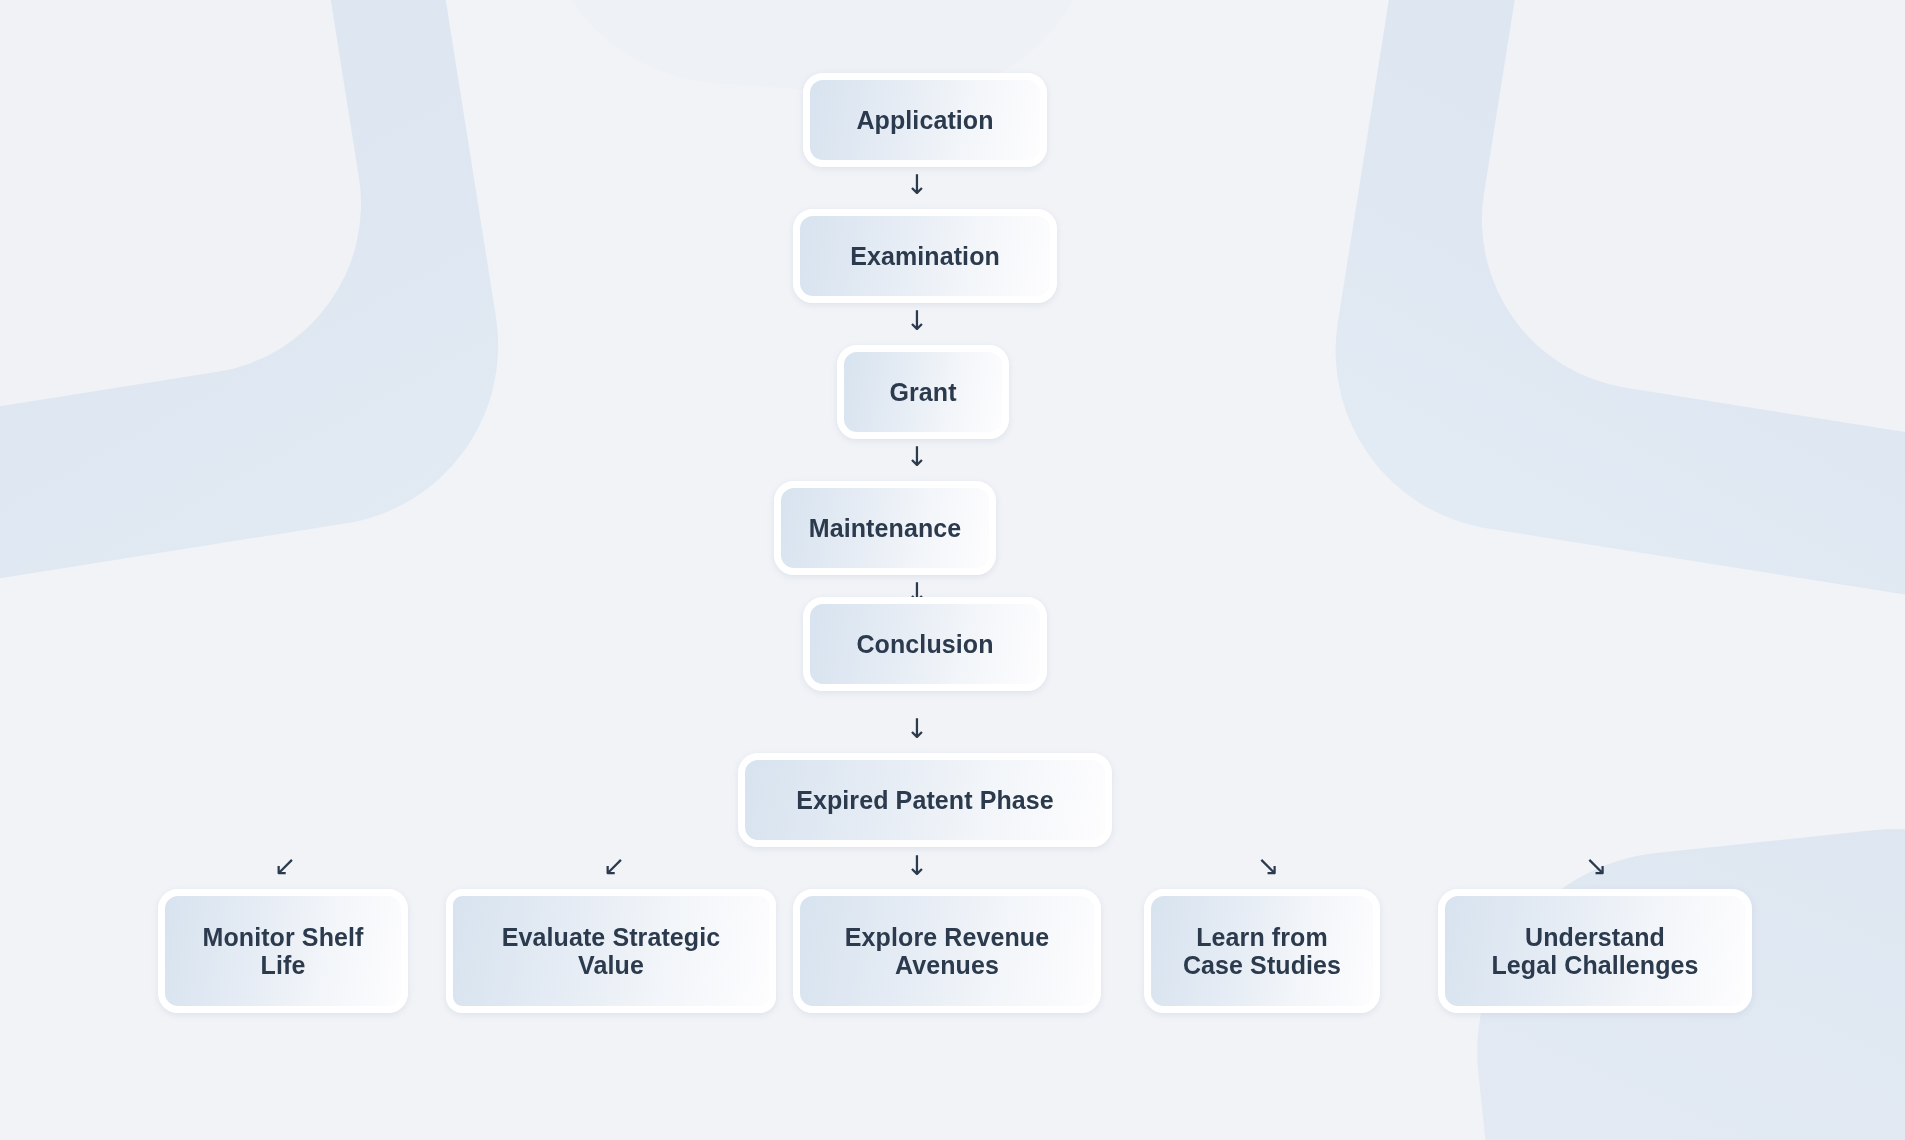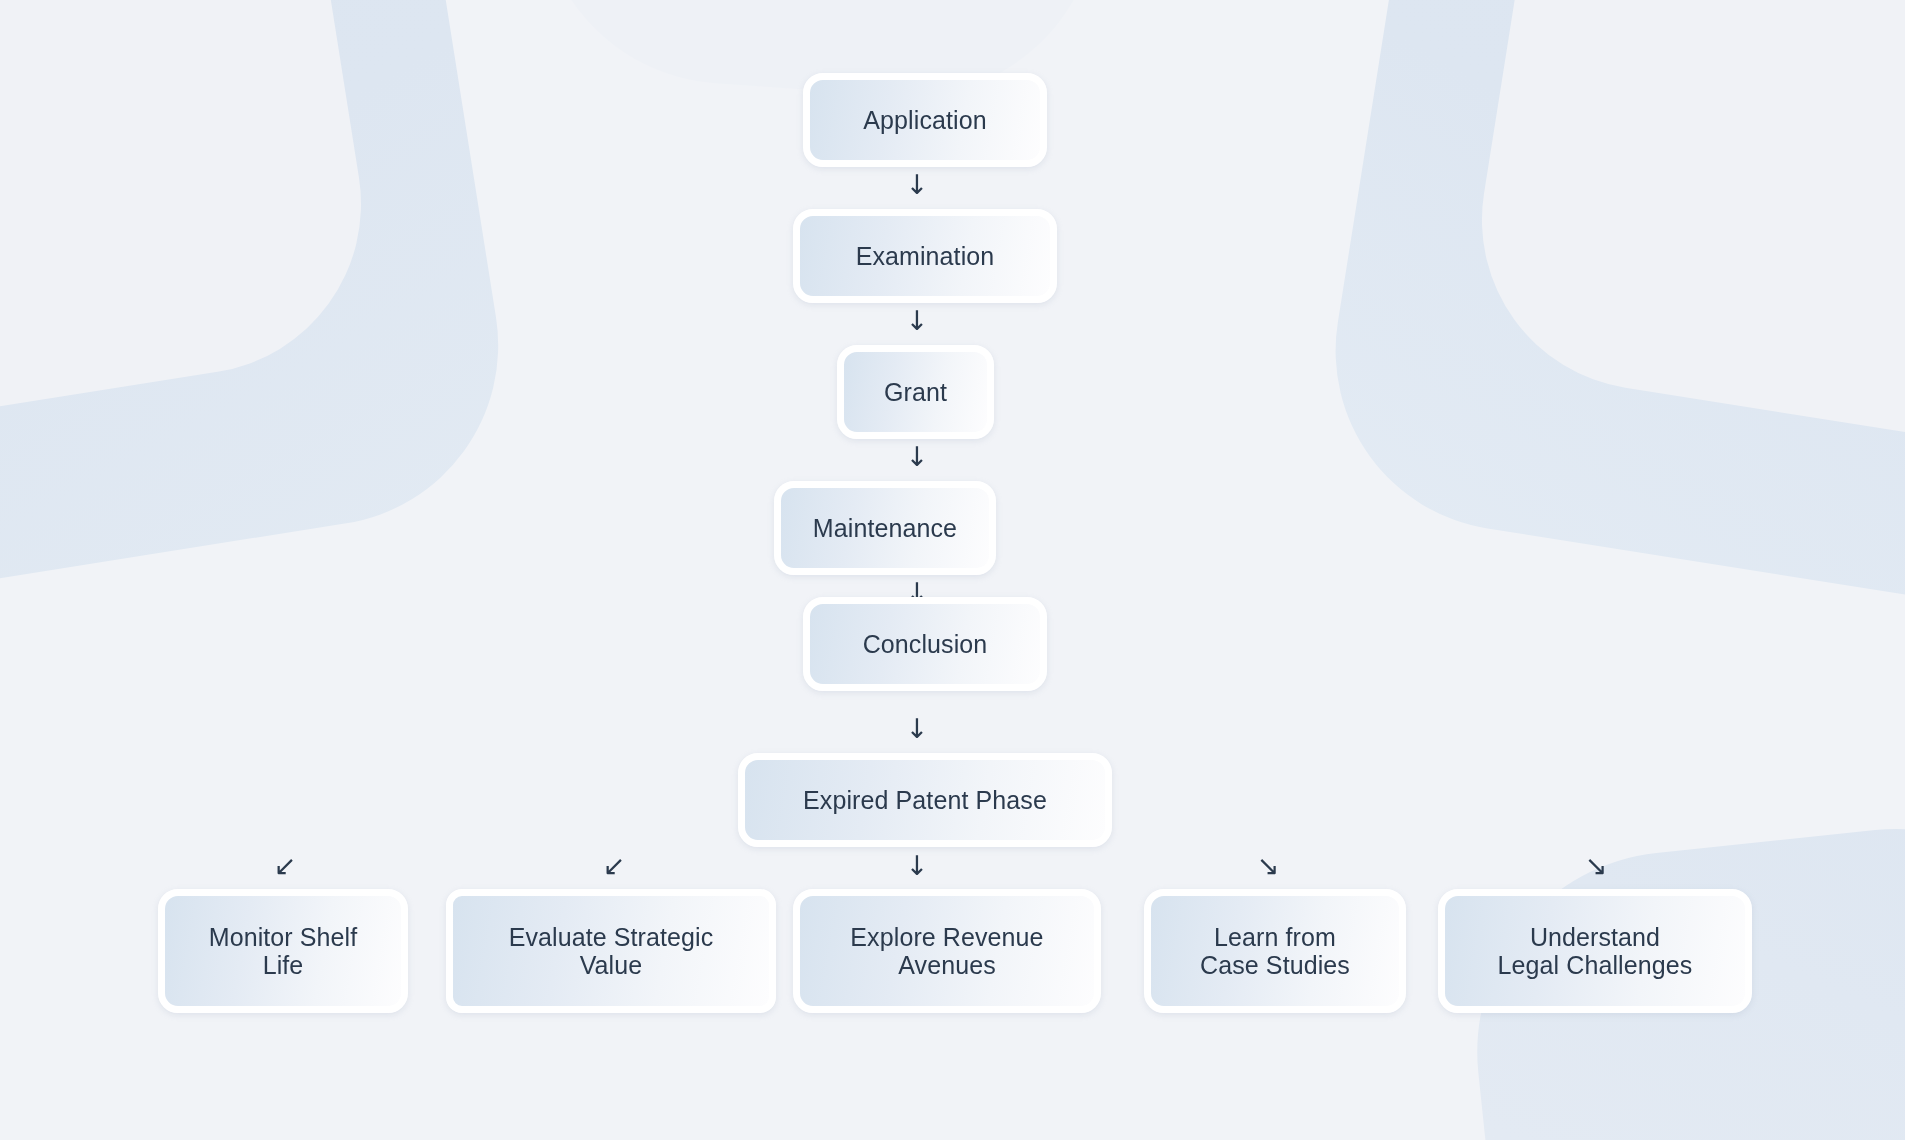--- a/index.html
+++ b/index.html
@@ -93,21 +93,21 @@
     position: absolute;
     box-sizing: border-box;
     border-radius: 20px;
     background: linear-gradient(100deg, #d7e3ef 0%, #e4ebf4 34%, #f2f5f9 66%, #fdfdfe 100%);
     border: 7px solid #ffffff;
     display: flex;
     align-items: center;
     justify-content: center;
     text-align: center;
     color: #2b3a4d;
-    font-weight: normal;
+    font-weight: bold;
     font-size: 25px;
     line-height: 1.12;
     letter-spacing: 0.1px;
     box-shadow: 0 2px 6px rgba(155, 170, 190, 0.22);
   }
   .node-text {
     white-space: pre-line;
     padding: 0 10px;
   }
 
@@ -142,21 +142,21 @@
   <div class="node" style="left:803px; top:73px; width:244px; height:94px;">
     <span class="node-text">Application</span>
   </div>
   <div class="arrow" style="left:900px; top:167px;">↓</div>
 
   <div class="node" style="left:793px; top:209px; width:264px; height:94px;">
     <span class="node-text">Examination</span>
   </div>
   <div class="arrow" style="left:900px; top:303px;">↓</div>
 
-  <div class="node" style="left:837px; top:345px; width:157px; height:94px;">
+  <div class="node" style="left:837px; top:345px; width:172px; height:94px;">
     <span class="node-text">Grant</span>
   </div>
   <div class="arrow" style="left:900px; top:439px;">↓</div>
 
   <div class="node" style="left:774px; top:481px; width:222px; height:94px;text-align:center;">
     <span class="node-text">Maintenance</span>
   </div>
   <div class="arrow" style="left:900px; top:575px;">↓</div>
 
   <div class="node" style="left:803px; top:597px; width:244px; height:94px;">
@@ -179,21 +179,21 @@
 Life</span>
   </div>
   <div class="node" style="left:446px; top:889px; width:330px; height:124px;border-radius:16px;">
     <span class="node-text">Evaluate Strategic
 Value</span>
   </div>
   <div class="node" style="left:793px; top:889px; width:308px; height:124px;">
     <span class="node-text">Explore Revenue
 Avenues</span>
   </div>
-  <div class="node" style="left:1144px; top:889px; width:262px; height:124px;">
+  <div class="node" style="left:1144px; top:889px; width:236px; height:124px;">
     <span class="node-text">Learn from
 Case Studies</span>
   </div>
   <div class="node" style="left:1438px; top:889px; width:314px; height:124px;">
     <span class="node-text">Understand
 Legal Challenges</span>
   </div>
 
 </div>
 

